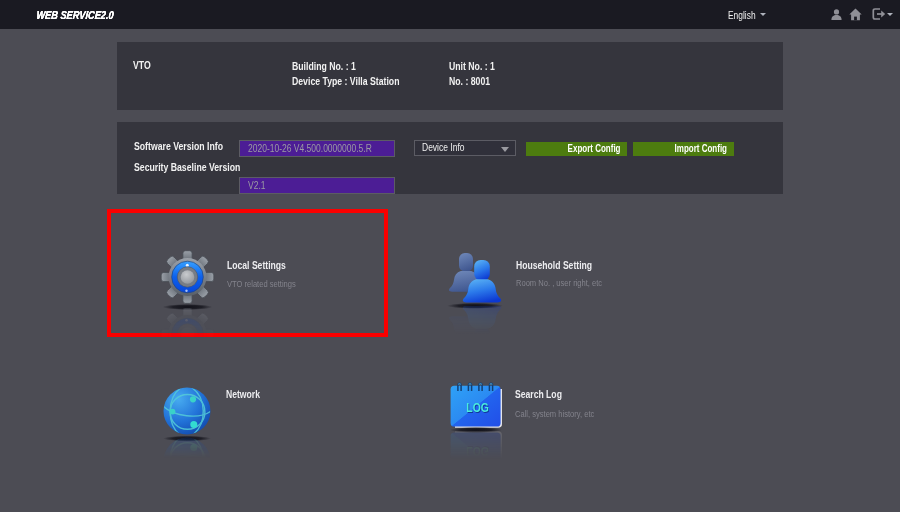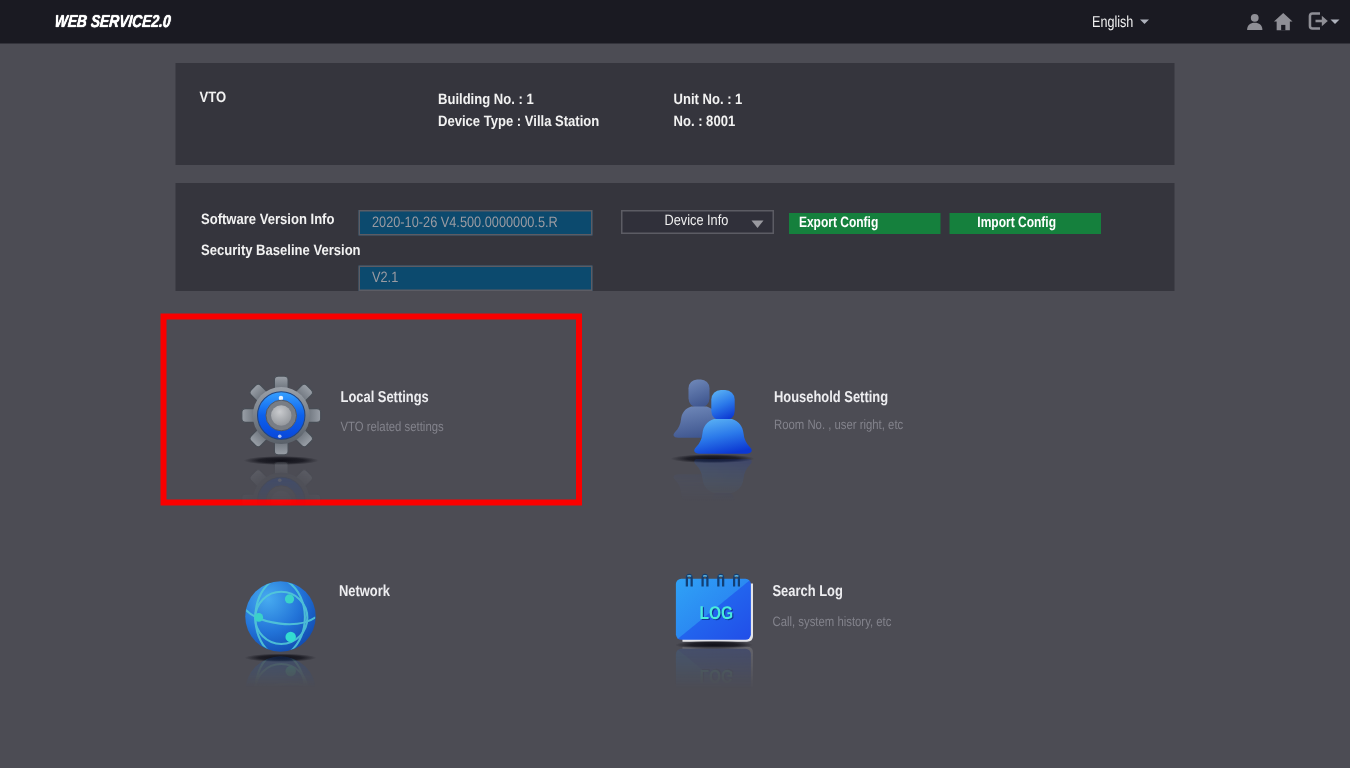--- a/index.html
+++ b/index.html
@@ -5,23 +5,23 @@
   * { margin:0; padding:0; box-sizing:border-box; }
   html,body { width:900px; height:512px; overflow:hidden; }
   body { background:#4c4c54; font-family:"Liberation Sans", sans-serif; position:relative; }
   .abs { position:absolute; }
   .topbar { position:absolute; left:0; top:0; width:900px; height:29px; background:#1a1a22; }
   .logo { position:absolute; left:37px; top:8.5px; color:#fff; text-shadow:0 0 0.6px #fff, 0 0 0.6px #fff; font-size:11.5px; font-weight:bold; font-style:italic; transform:scaleX(0.8) skewX(-6deg); transform-origin:left top; }
   .lang { position:absolute; left:728px; top:8.5px; color:#f0f0f0; font-size:10.5px; transform:scaleX(0.8); transform-origin:left top; }
   .caret { position:absolute; width:0; height:0; border-left:3px solid transparent; border-right:3px solid transparent; border-top:3.5px solid #aeb2bc; }
   .panel { position:absolute; left:117px; width:666px; background:#35353d; }
   .wlbl { position:absolute; color:#f2f2f2; font-size:10px; font-weight:bold; line-height:10px; white-space:nowrap; transform:scaleX(0.87); transform-origin:left top; }
-  .inp { position:absolute; background:#0c4a6e; border:1px solid #5c5c64; color:#9b9ba2; font-size:10px; line-height:15px; padding-left:8px; white-space:nowrap; overflow:hidden; } .inp span, .sel span { display:inline-block; transform:scaleX(0.85); transform-origin:left top; }
-  .sel { position:absolute; background:#30303a; border:1px solid #5c5c64; color:#f0f0f0; font-size:10px; line-height:14px; padding-left:7px;text-align:center; }
-  .btn { position:absolute; background:#15803d; color:#fff; font-size:10px; font-weight:bold; text-align:left; line-height:14px; height:14px; width:101px; } .btn span { display:inline-block; transform:scaleX(0.8); transform-origin:center top; }
+  .inp { position:absolute; background:#4c1d95; border:1px solid #5c5c64; color:#9b9ba2; font-size:10px; line-height:15px; padding-left:8px; white-space:nowrap; overflow:hidden; } .inp span, .sel span { display:inline-block; transform:scaleX(0.85); transform-origin:left top; }
+  .sel { position:absolute; background:#30303a; border:1px solid #5c5c64; color:#f0f0f0; font-size:10px; line-height:14px; padding-left:7px; }
+  .btn { position:absolute; background:#4d7c0f; color:#fff; font-size:10px; font-weight:bold; text-align:right; line-height:14px; height:14px; width:101px; } .btn span { display:inline-block; transform:scaleX(0.8); transform-origin:center top; }
   .redbox { position:absolute; left:107px; top:208.5px; width:280.5px; height:128.5px; border:4.5px solid #fa0000; }
   .title { position:absolute; color:#ededf0; font-size:10.5px; font-weight:bold; line-height:11px; white-space:nowrap; transform:scaleX(0.82); transform-origin:left top; }
   .sub { position:absolute; color:#83838c; font-size:9px; line-height:10px; white-space:nowrap; transform:scaleX(0.84); transform-origin:left top; }
 </style>
 </head>
 <body>
 
   <div class="topbar">
     <div class="logo">WEB SERVICE2.0</div>
     <div class="lang">English</div>

